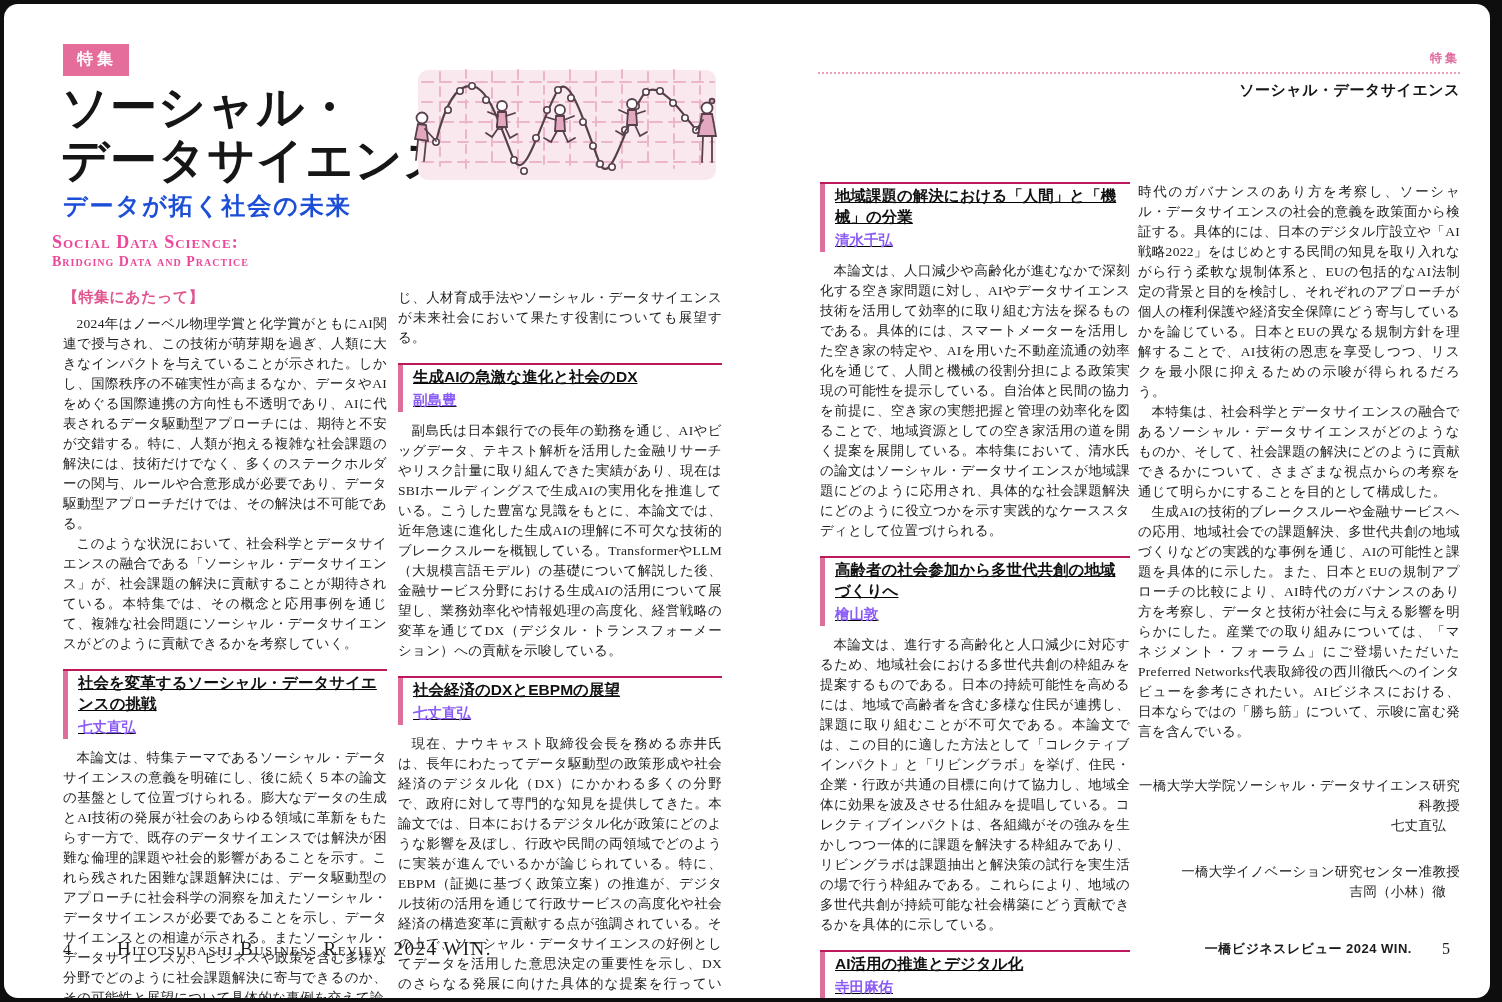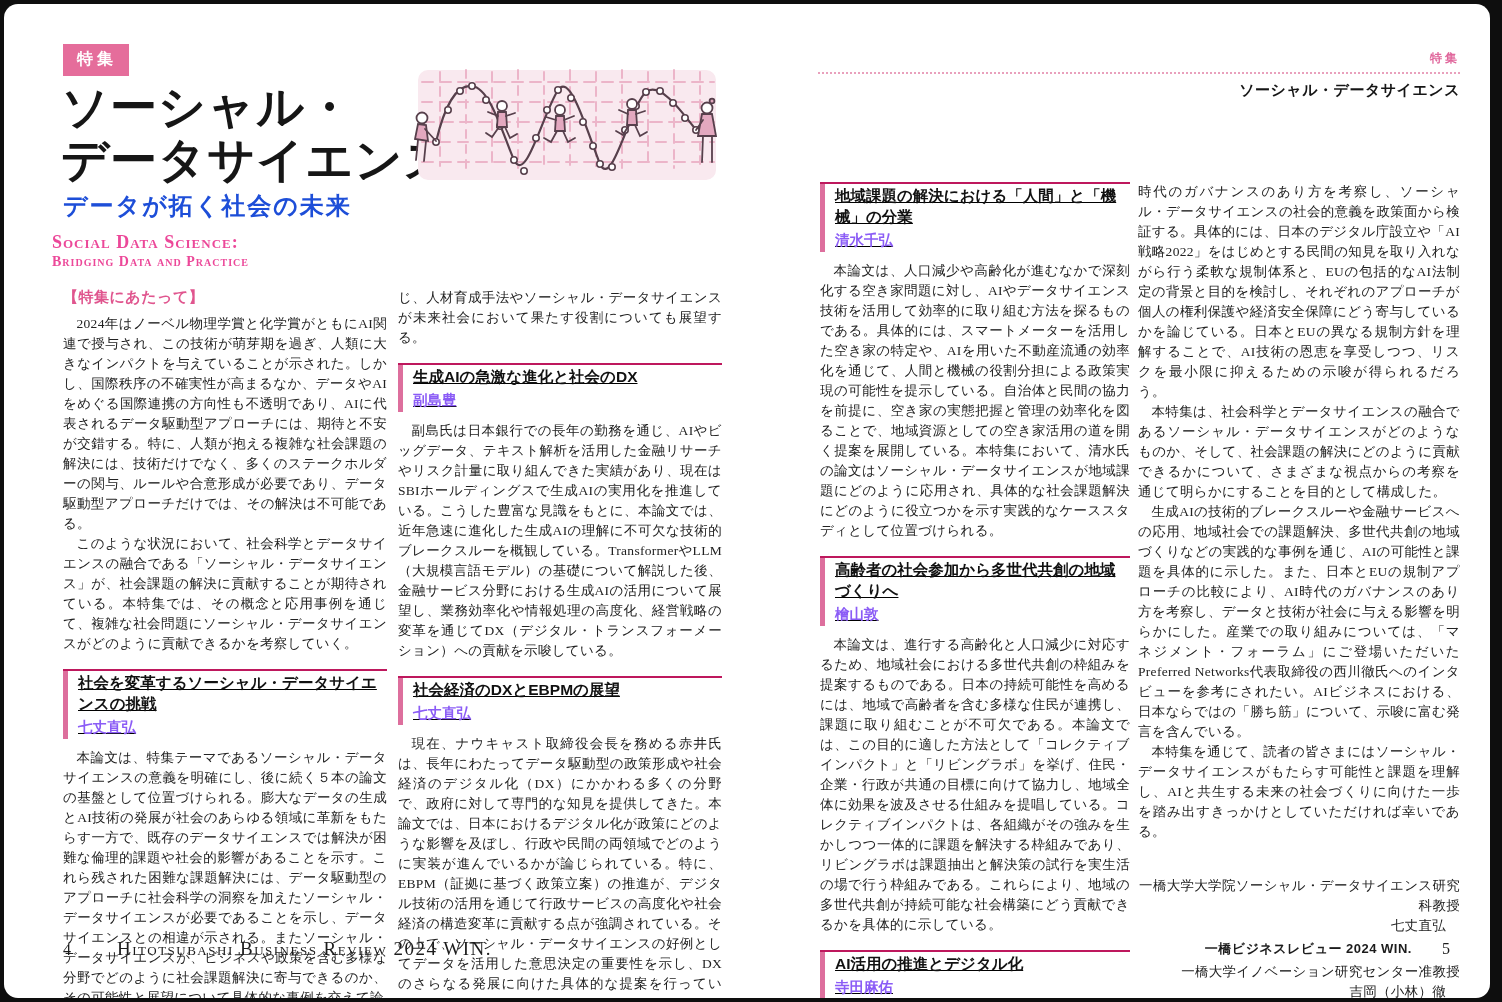--- a/index.html
+++ b/index.html
@@ -278,21 +278,20 @@
           </div>
         </div>
 
       </div>
     </div>
 
     <div class="col col2-right">
       <p class="body-text">時代のガバナンスのあり方を考察し、ソーシャル・データサイエンスの社会的意義を政策面から検証する。具体的には、日本のデジタル庁設立や「AI戦略2022」をはじめとする民間の知見を取り入れながら行う柔軟な規制体系と、EUの包括的なAI法制定の背景と目的を検討し、それぞれのアプローチが個人の権利保護や経済安全保障にどう寄与しているかを論じている。日本とEUの異なる規制方針を理解することで、AI技術の恩恵を享受しつつ、リスクを最小限に抑えるための示唆が得られるだろう。</p>
       <p class="body-text indent">本特集は、社会科学とデータサイエンスの融合であるソーシャル・データサイエンスがどのようなものか、そして、社会課題の解決にどのように貢献できるかについて、さまざまな視点からの考察を通じて明らかにすることを目的として構成した。</p>
       <p class="body-text indent">生成AIの技術的ブレークスルーや金融サービスへの応用、地域社会での課題解決、多世代共創の地域づくりなどの実践的な事例を通じ、AIの可能性と課題を具体的に示した。また、日本とEUの規制アプローチの比較により、AI時代のガバナンスのあり方を考察し、データと技術が社会に与える影響を明らかにした。産業での取り組みについては、「マネジメント・フォーラム」にご登場いただいたPreferred Networks代表取締役の西川徹氏へのインタビューを参考にされたい。AIビジネスにおける、日本ならではの「勝ち筋」について、示唆に富む発言を含んでいる。</p>
-      <p class="body-text indent">本特集を通じて、読者の皆さまにはソーシャル・データサイエンスがもたらす可能性と課題を理解し、AIと共生する未来の社会づくりに向けた一歩を踏み出すきっかけとしていただければ幸いである。</p>
 
       <div class="credits">
         <div class="credit-line">一橋大学大学院ソーシャル・データサイエンス研究科教授</div>
         <div class="credit-line credit-name">七丈直弘</div>
         <div class="credit-line">一橋大学イノベーション研究センター准教授</div>
         <div class="credit-line credit-name">吉岡（小林）徹</div>
       </div>
     </div>
 
     <div class="footer-right">

